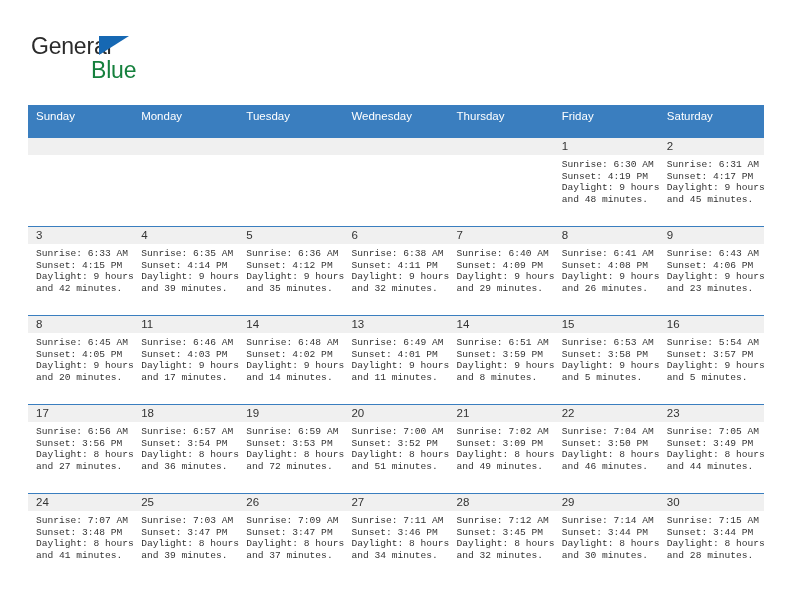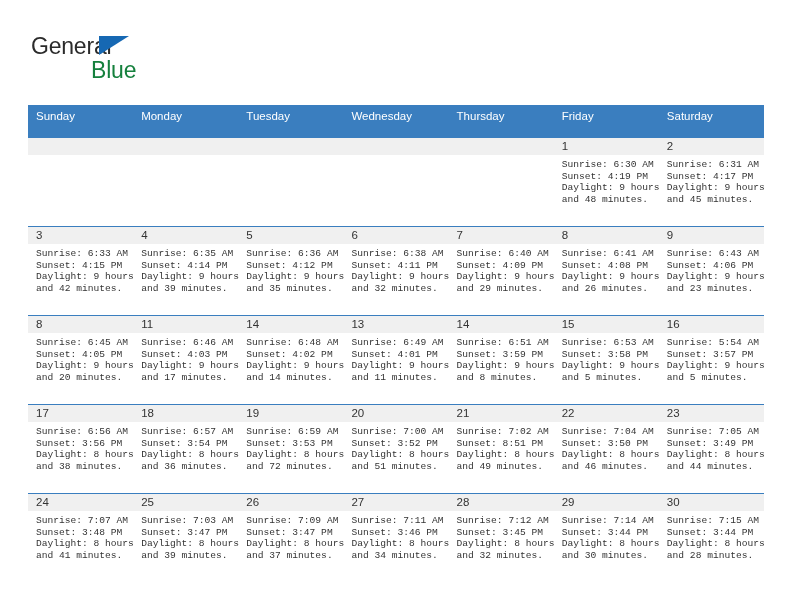--- a/index.html
+++ b/index.html
@@ -391,21 +391,21 @@
           </td>
         </tr>
         <tr class="week-row">
           <td>
             <div class="cell-inner">
               <div class="daynum">17</div>
               <div class="details">
                 <div>Sunrise: 6:56 AM</div>
                 <div>Sunset: 3:56 PM</div>
                 <div>Daylight: 8 hours</div>
-                <div>and 38 minutes.</div>
+                <div>and 27 minutes.</div>
               </div>
             </div>
           </td>
           <td>
             <div class="cell-inner">
               <div class="daynum">18</div>
               <div class="details">
                 <div>Sunrise: 6:57 AM</div>
                 <div>Sunset: 3:54 PM</div>
                 <div>Daylight: 8 hours</div>
@@ -433,21 +433,21 @@
                 <div>Daylight: 8 hours</div>
                 <div>and 51 minutes.</div>
               </div>
             </div>
           </td>
           <td>
             <div class="cell-inner">
               <div class="daynum">21</div>
               <div class="details">
                 <div>Sunrise: 7:02 AM</div>
-                <div>Sunset: 8:51 PM</div>
+                <div>Sunset: 3:09 PM</div>
                 <div>Daylight: 8 hours</div>
                 <div>and 49 minutes.</div>
               </div>
             </div>
           </td>
           <td>
             <div class="cell-inner">
               <div class="daynum">22</div>
               <div class="details">
                 <div>Sunrise: 7:04 AM</div>

